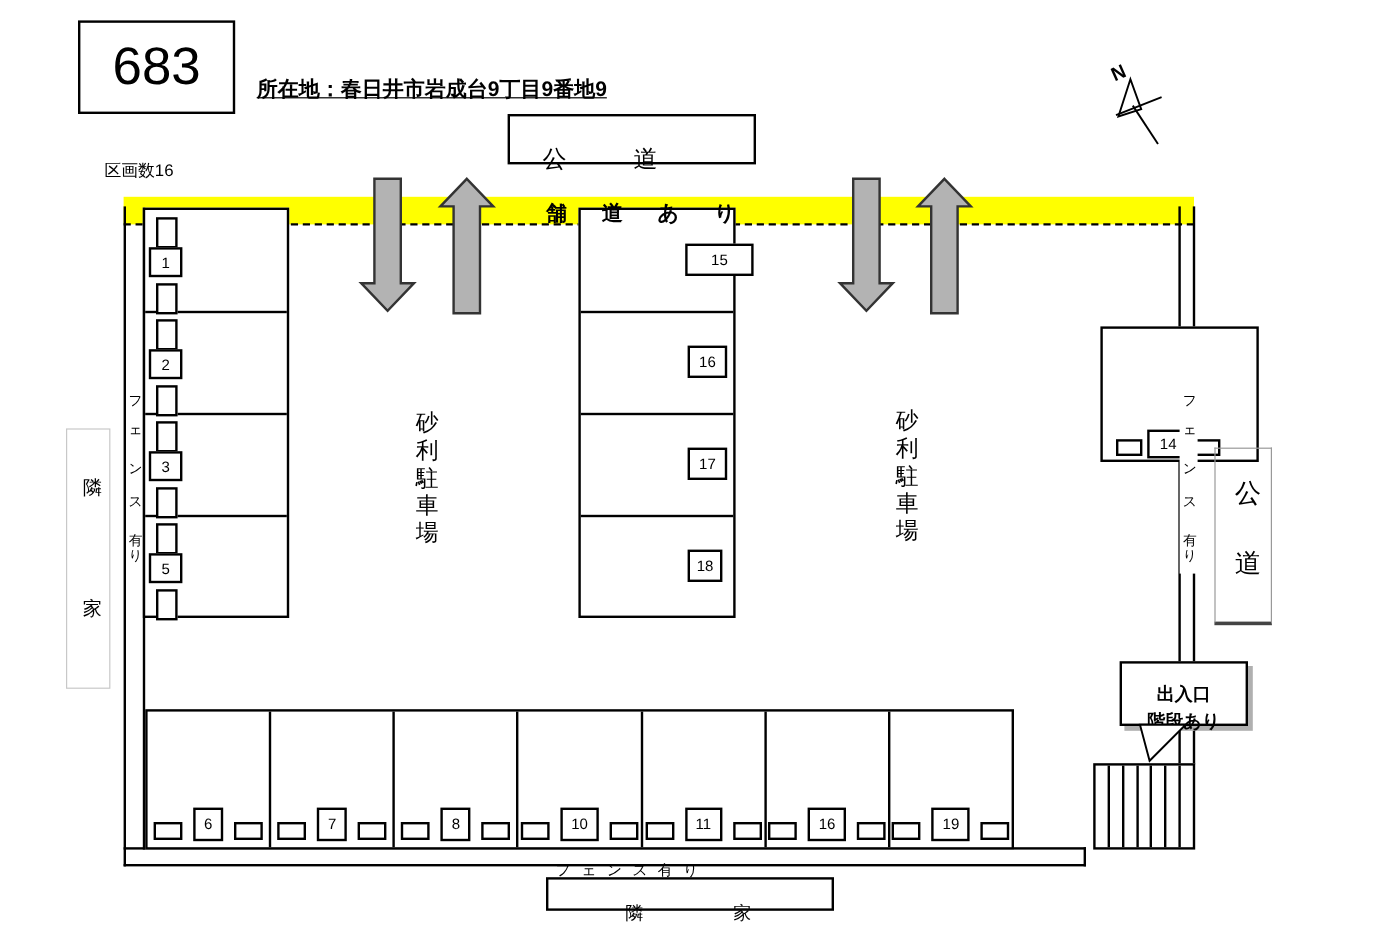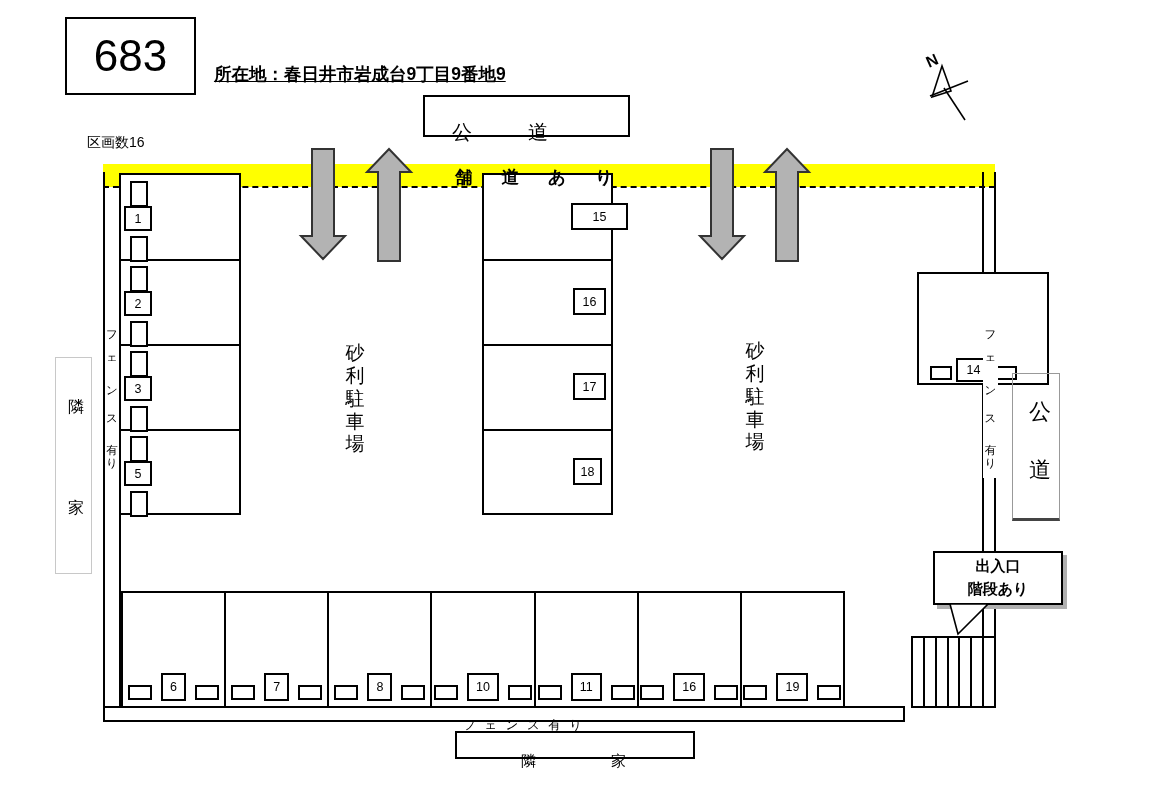--- a/index.html
+++ b/index.html
@@ -179,21 +179,21 @@
   <div class="bx" style="left:911px;top:636px;width:85px;height:72px;display:flex;">
     <div class="stairs-cell"></div>
     <div class="stairs-cell"></div>
     <div class="stairs-cell"></div>
     <div class="stairs-cell"></div>
     <div class="stairs-cell"></div>
     <div class="stairs-cell"></div>
     <div class="stairs-cell"></div>
   </div>
 
-  <div class="bx" style="left:933px;top:551px;width:130px;height:54px;z-index:10;box-shadow:4px 4px 0 #b0b0b0;text-align:center;font-weight:bold;font-size:15px;line-height:1.55;padding-top:1px;">
+  <div class="bx" style="left:933px;top:551px;width:107px;height:54px;z-index:10;box-shadow:4px 4px 0 #b0b0b0;text-align:center;font-weight:bold;font-size:15px;line-height:1.55;padding-top:14px;">
     <div>出入口</div>
     <div>階段あり</div>
   </div>
 
   <svg width="1152" height="793" viewBox="0 0 1152 793" style="position:absolute;left:0;top:0;z-index:12;pointer-events:none;">
 
     <g fill="#b3b3b3" stroke="#333" stroke-width="2">
       <polygon points="312,149 334,149 334,236 345,236 323,259 301,236 312,236"></polygon>
     </g>
     <g fill="#b3b3b3" stroke="#333" stroke-width="2">

